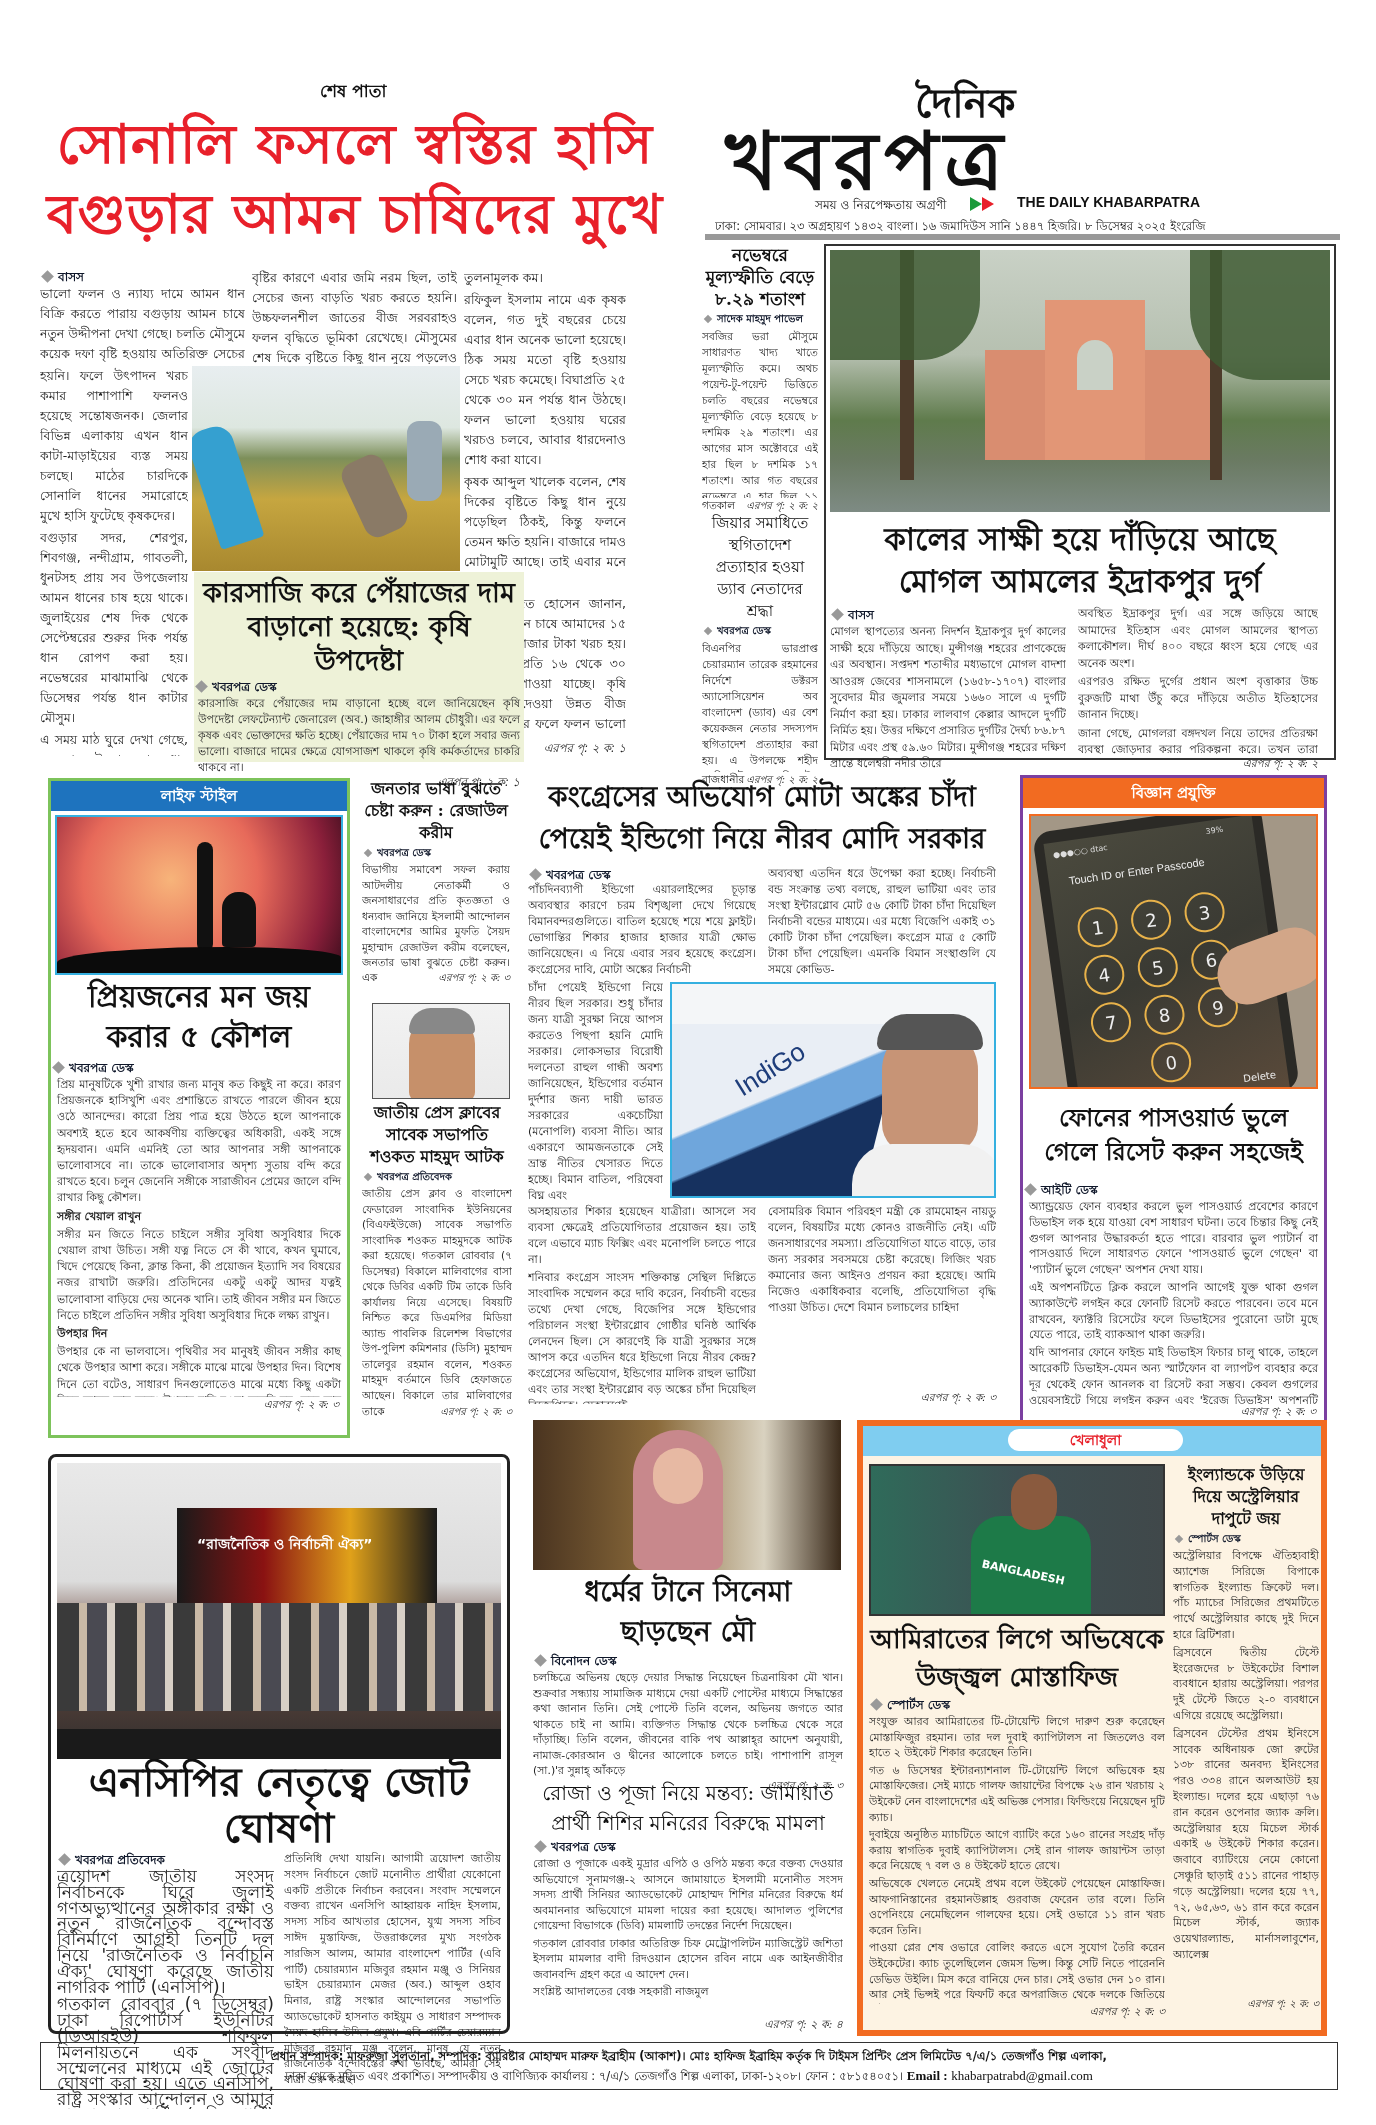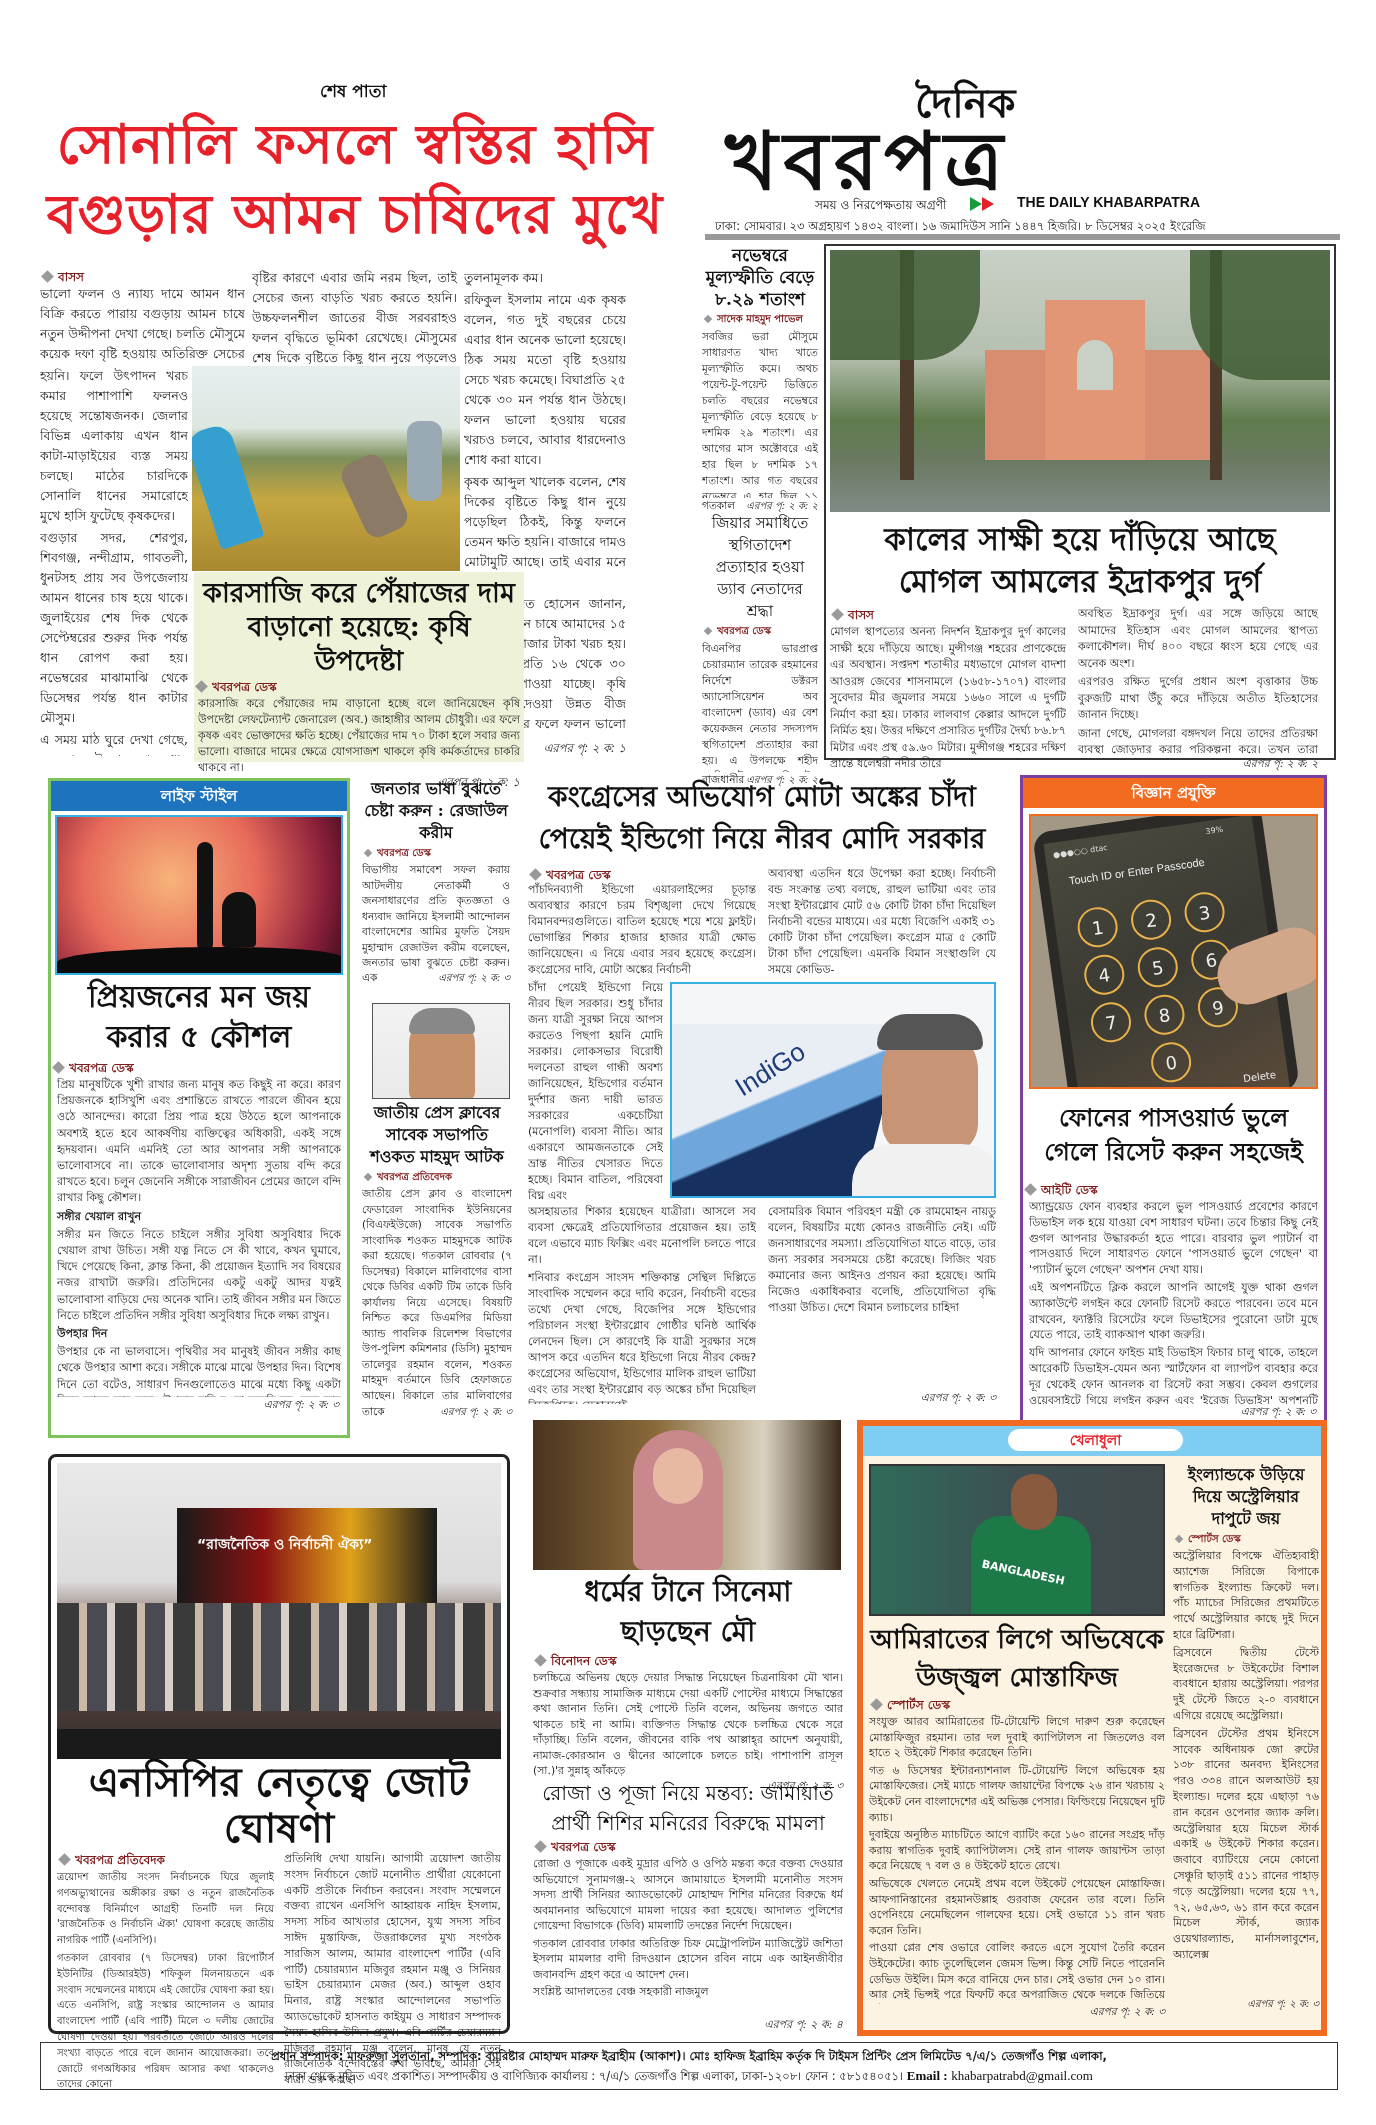--- a/index.html
+++ b/index.html
@@ -1,19 +1,19 @@
 <!DOCTYPE html>
 <html><head>
 <meta charset="utf-8">
 <style>
 *{box-sizing:border-box;margin:0;padding:0}
 body{width:1376px;height:2125px;background:#fff;font-family:"DejaVu Sans",sans-serif;color:#111;position:relative;overflow:hidden}
 .abs{position:absolute}
 .body-text{font-size:12.5px;line-height:20px;text-align:justify;color:#222}
-.byline{font-size:12px;font-weight:bold;color:#7f1d1d;line-height:18px}
+.byline{font-size:12px;font-weight:bold;color:#0f172a;line-height:18px}
 .byline .dia{display:inline-block;width:9px;height:9px;background:#999;transform:rotate(45deg);margin:0 6px 0 3px}
 .cont{font-size:11.5px;font-style:italic;text-align:right;color:#222}
 .hl{font-family:"DejaVu Serif",serif;font-weight:bold;color:#111;text-align:center;line-height:1.2}
 .photo{position:absolute;overflow:hidden}
 .sec-head{color:#fff;font-weight:bold;text-align:center;font-size:18px;line-height:36px}
 p{margin-bottom:2px}
 </style>
 </head>
 <body>
 
@@ -223,21 +223,21 @@
   <div class="photo" style="position:relative;height:296px;background:linear-gradient(180deg,#e9e9e9 0%,#dcdcdc 40%,#6d4a3e 60%,#2e2e2e 100%)">
     <div style="position:absolute;left:120px;top:45px;width:260px;height:100px;background:linear-gradient(90deg,#1a1a1a,#8a1212,#e0a11a,#1a1a1a)"></div>
     <div style="position:absolute;left:140px;top:70px;color:#fff;font-size:14px;font-weight:bold">“রাজনৈতিক ও নির্বাচনী ঐক্য”</div>
     <div style="position:absolute;left:0;top:140px;width:100%;height:108px;background:repeating-linear-gradient(90deg,#3a3a3a 0 22px,#c9b9a6 22px 30px,#4a4a52 30px 50px,#d8d0c6 50px 58px)"></div>
     <div style="position:absolute;left:0;bottom:0;width:100%;height:30px;background:#1a1a1a"></div>
   </div>
   <div class="hl" style="font-size:40px;line-height:46px">এনসিপির নেতৃত্বে জোট ঘোষণা</div>
   <div style="display:flex;gap:10px">
     <div style="width:220px">
       <div class="byline"><span class="dia"></span><span>খবরপত্র প্রতিবেদক</span></div>
-      <div class="body-text" style="font-size:10px;line-height:15.8px;height:240px;overflow:hidden">
+      <div class="body-text" style="font-size:17px;line-height:15.8px;height:240px;overflow:hidden">
           <p>ত্রয়োদশ জাতীয় সংসদ নির্বাচনকে ঘিরে জুলাই গণঅভ্যুত্থানের অঙ্গীকার রক্ষা ও নতুন রাজনৈতিক বন্দোবস্ত বিনির্মাণে আগ্রহী তিনটি দল নিয়ে 'রাজনৈতিক ও নির্বাচনি ঐক্য' ঘোষণা করেছে জাতীয় নাগরিক পার্টি (এনসিপি)।</p>
           <p>গতকাল রোববার (৭ ডিসেম্বর) ঢাকা রিপোর্টার্স ইউনিটির (ডিআরইউ) শফিকুল মিলনায়তনে এক সংবাদ সম্মেলনের মাধ্যমে এই জোটের ঘোষণা করা হয়। এতে এনসিপি, রাষ্ট্র সংস্কার আন্দোলন ও আমার বাংলাদেশ পার্টি (এবি পার্টি) মিলে ৩ দলীয় জোটের ঘোষণা দেওয়া হয়। পরবর্তীতে জোটে আরও দলের সংখ্যা বাড়তে পারে বলে জানান আয়োজকরা। তবে জোটে গণঅধিকার পরিষদ আসার কথা থাকলেও তাদের কোনো</p>
         </div>
     </div>
     <div class="body-text" style="width:220px;font-size:10.8px;line-height:15.8px;height:258px;overflow:hidden">প্রতিনিধি দেখা যায়নি। আগামী ত্রয়োদশ জাতীয় সংসদ নির্বাচনে জোট মনোনীত প্রার্থীরা যেকোনো একটি প্রতীকে নির্বাচন করবেন। সংবাদ সম্মেলনে বক্তব্য রাখেন এনসিপি আহ্বায়ক নাহিদ ইসলাম, সদস্য সচিব আখতার হোসেন, যুগ্ম সদস্য সচিব সাঈদ মুস্তাফিজ, উত্তরাঞ্চলের মুখ্য সংগঠক সারজিস আলম, আমার বাংলাদেশ পার্টির (এবি পার্টি) চেয়ারম্যান মজিবুর রহমান মঞ্জু ও সিনিয়র ভাইস চেয়ারম্যান মেজর (অব.) আব্দুল ওহাব মিনার, রাষ্ট্র সংস্কার আন্দোলনের সভাপতি অ্যাডভোকেট হাসনাত কাইয়ুম ও সাধারণ সম্পাদক সৈয়দ হাসিব উদ্দিন প্রমুখ। এবি পার্টির চেয়ারম্যান মজিবুর রহমান মঞ্জু বলেন, মানুষ যে নতুন রাজনৈতিক বন্দোবস্তের কথা ভাবছে, আমরা সেই যাত্রা শুরু করছি।</div>
   </div>
 </div>
 
 <div class="photo" style="left:533px;top:1420px;width:308px;height:150px;background:linear-gradient(90deg,#4a3420 0%,#8a6a3a 40%,#d9d2c0 75%,#3a2a1a 100%)">
   <div style="position:absolute;left:100px;top:10px;width:90px;height:140px;background:#c8888c;border-radius:45px 45px 10px 10px"></div>

